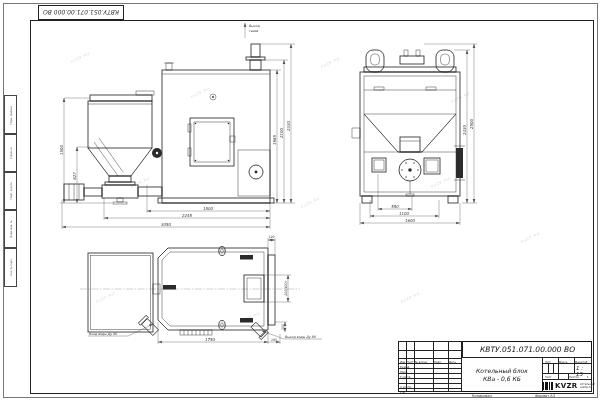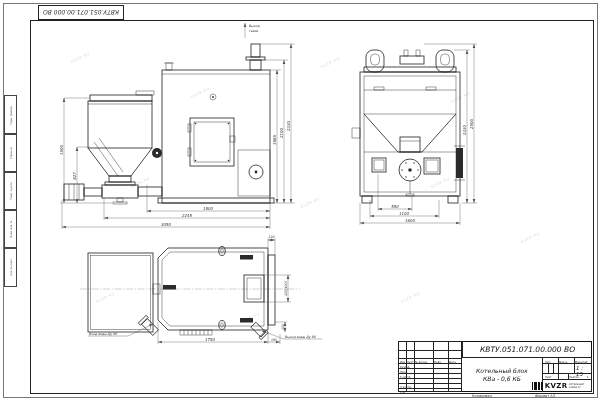--- a/index.html
+++ b/index.html
@@ -24,21 +24,21 @@
   .tb-outline{position:absolute;left:398px;top:341px;width:194px;height:51px;border:1.3px solid #111;box-sizing:border-box;}
   .hline{position:absolute;left:0;right:0;border-top:0.7px solid #222;}
   .vline{position:absolute;top:0;bottom:0;border-left:0.7px solid #222;}
   .cellTxt{position:absolute;font-size:5px;transform:scale(.52);transform-origin:0 50%;white-space:nowrap;color:#222;}
   .docnum{position:absolute;left:462px;top:341px;width:130px;height:17px;border-left:1px solid #222;border-bottom:1px solid #222;
           display:flex;align-items:center;justify-content:center;font-style:italic;font-size:7.5px;color:#111;box-sizing:border-box;}
   .tbname{position:absolute;left:462px;top:358px;width:80px;height:34px;display:flex;flex-direction:column;
           align-items:center;justify-content:center;font-style:italic;font-size:6px;line-height:8px;color:#111;box-sizing:border-box;}
   .scaleval{font-style:italic;font-size:5.5px;}
   .logo-row{position:absolute;left:542px;top:379px;width:50px;height:13px;border-top:0.7px solid #222;
-            display:flex;align-items:center;justify-content:center;gap:2px;box-sizing:border-box;}
+            display:flex;align-items:center;justify-content:space-between;gap:2px;box-sizing:border-box;}
   .bars{display:flex;gap:1px;align-items:center;height:8px;}
   .bars i{display:block;background:#111;height:8px;}
   .kvzr{font-weight:bold;font-size:7px;letter-spacing:.3px;color:#111;}
   .logosub{display:flex;flex-direction:column;line-height:3px;}
   .logosub span{font-size:5px;transform:scale(.45);transform-origin:0 50%;white-space:nowrap;color:#333;}
   .footer-txt{position:absolute;font-size:5px;transform:scale(.7);transform-origin:0 0;color:#333;white-space:nowrap;}
   
   svg.draw{position:absolute;left:0;top:0;}
   .ln{stroke:#2b2b2b;fill:none;stroke-width:.85;}
   .tn{stroke:#2b2b2b;fill:none;stroke-width:.45;}

